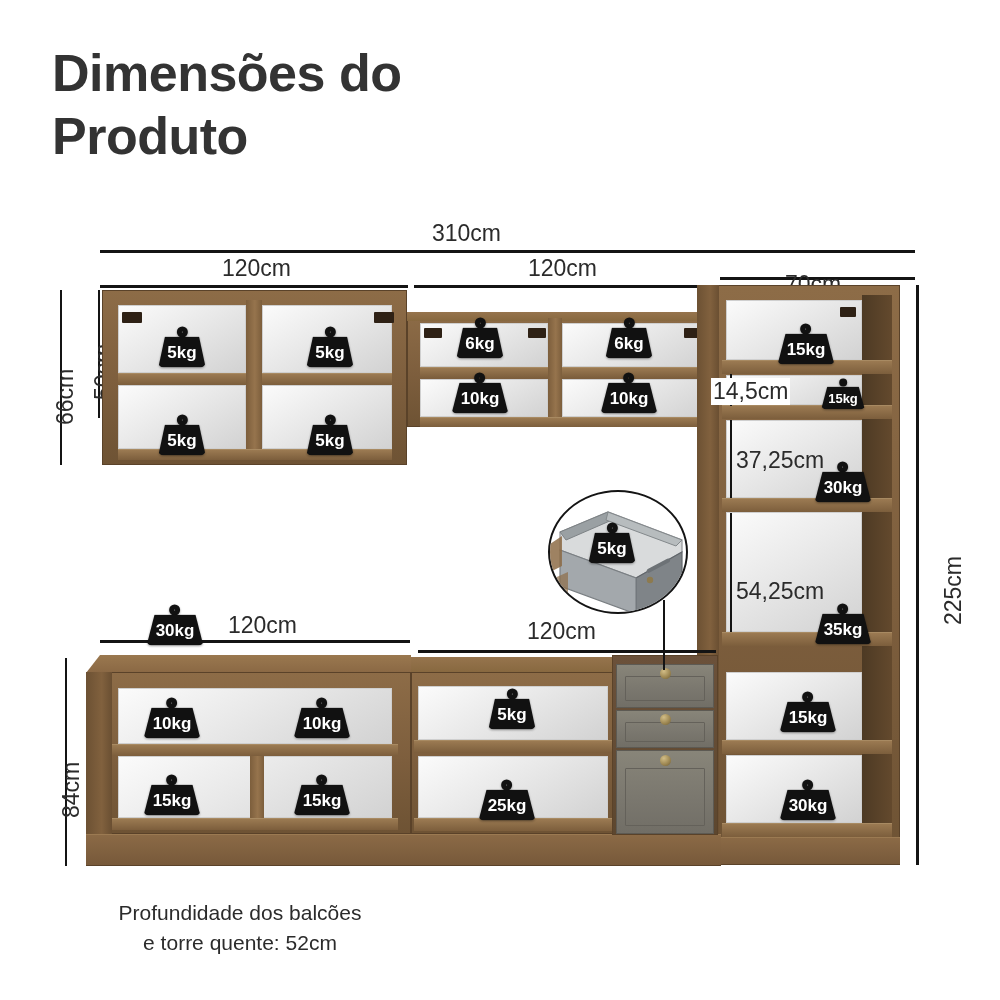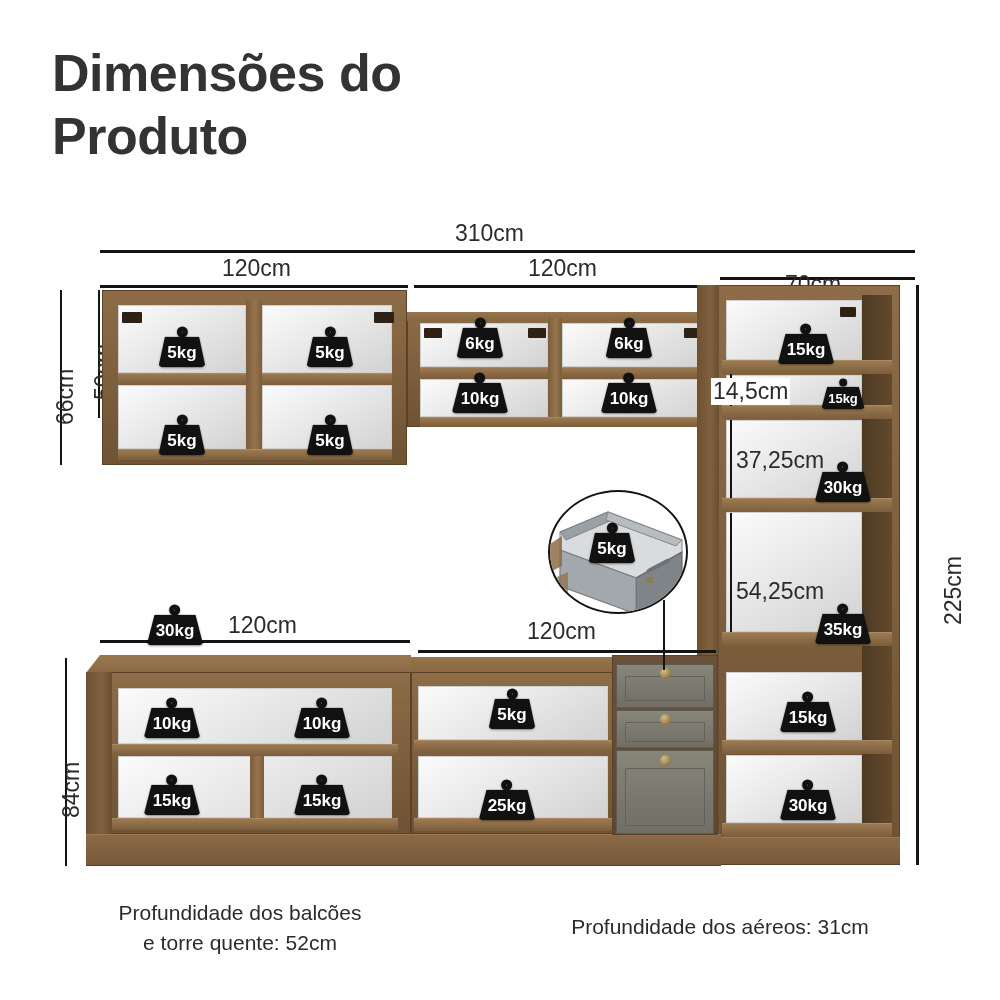--- a/index.html
+++ b/index.html
@@ -172,21 +172,21 @@
   }
 </style>
 </head>
 <body>
 
 <div id="stage">
 
   <div class="title">Dimensões do Produto</div>
 
   <div class="dimline-h" style="left:100px; top:250px; width:815px;"></div>
-  <div class="dimlabel" style="left:455px; top:220px;">310cm</div>
+  <div class="dimlabel" style="left:432px; top:220px;">310cm</div>
 
   <div class="dimline-h" style="left:100px; top:285px; width:308px;"></div>
   <div class="dimlabel" style="left:222px; top:255px;">120cm</div>
 
   <div class="dimline-h" style="left:414px; top:285px; width:300px;"></div>
   <div class="dimlabel" style="left:528px; top:255px;">120cm</div>
 
   <div class="dimline-h" style="left:720px; top:277px; width:195px;"></div>
   <div class="dimlabel" style="left:785px; top:271px;">70cm</div>
 
@@ -420,15 +420,14 @@
       <polygon points="0,88 18,80 18,110 0,116" fill="#8d6c47" opacity="0.7"></polygon>
     </svg>
     <div class="weight" style="left:62px; top:56px;">
       <div class="handle" style="top:-10px; width:11px; height:11px;"></div>
       <div class="body" style="font-size:17px;">5kg</div>
     </div>
   </div>
 
   <div class="caption" style="left:90px; top:898px; width:300px;">Profundidade dos balcões
 e torre quente: 52cm</div>
-  <div class="caption" style="left:535px; top:912px; width:370px;">Profundidade dos aéreos: 31cm</div>
 
 </div>
 
 </body></html>

